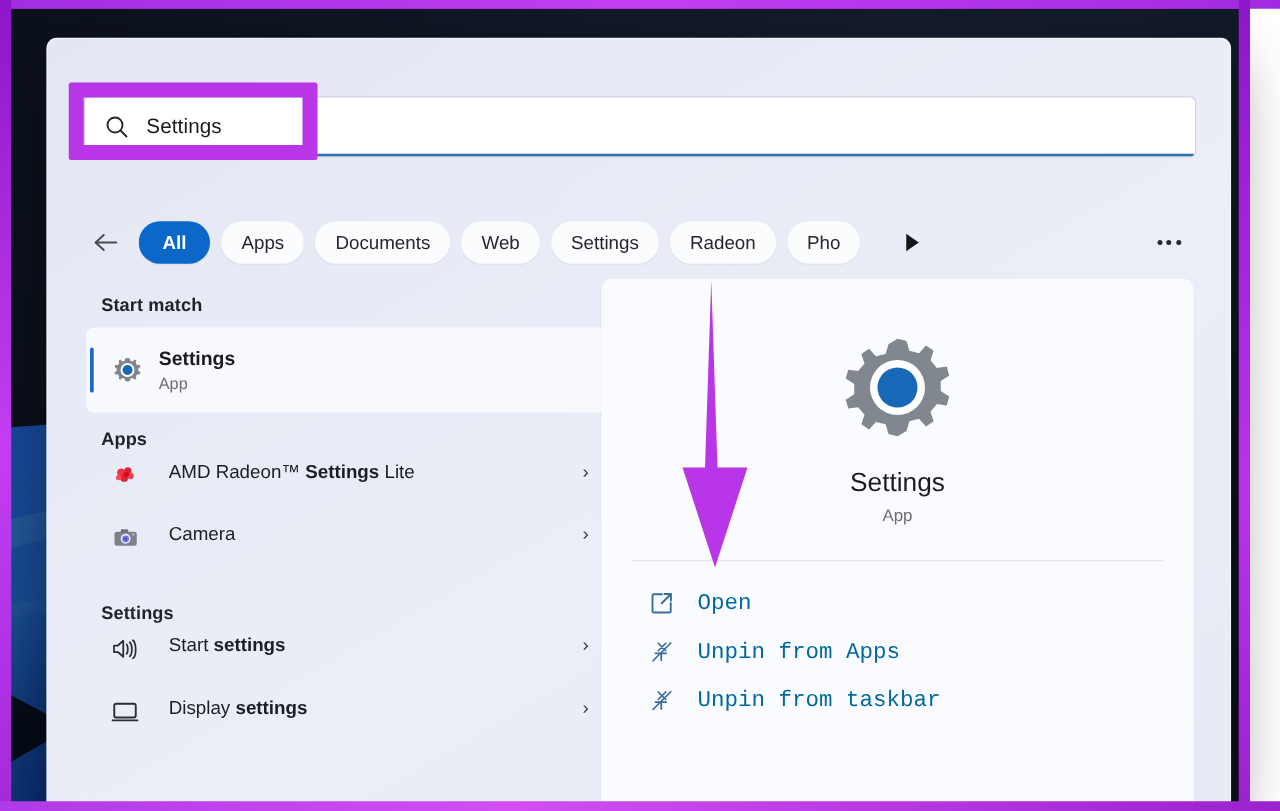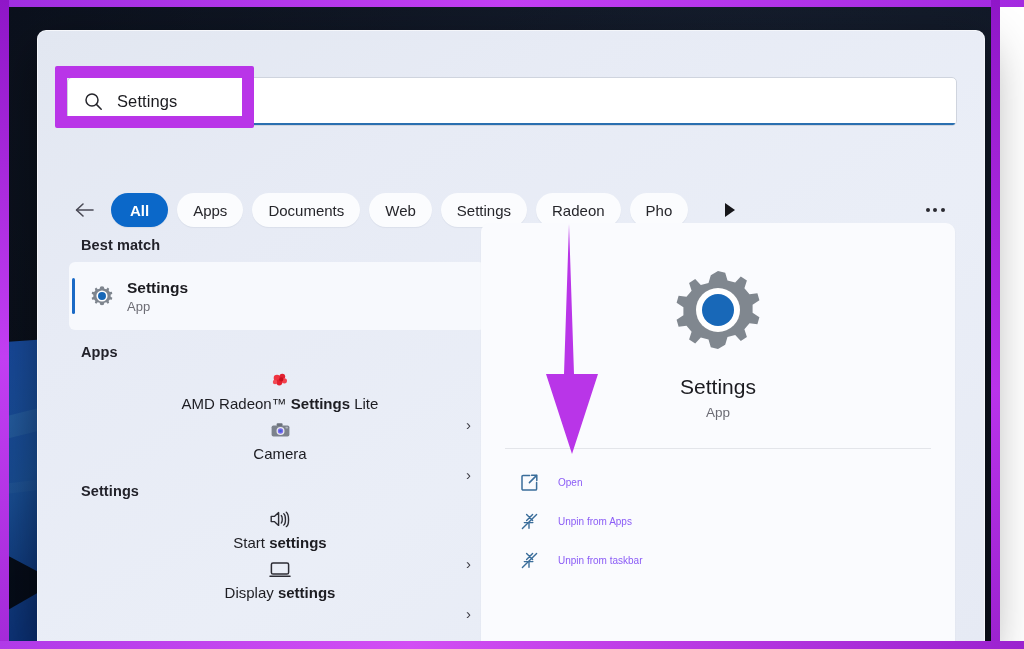--- a/index.html
+++ b/index.html
@@ -97,21 +97,21 @@
   .annot-box{
     position:absolute; left:55px; top:66px; width:199px; height:62px;
     border:12px solid #b935e8;
     border-radius:2px;
     z-index:40;
     pointer-events:none;
   }
 
   
   .chips-row{
-    position:absolute; left:29px; top:156px; width:890px; height:46px;
+    position:absolute; left:29px; top:140px; width:890px; height:46px;
     display:flex; align-items:center;
   }
   .back-btn{
     width:34px; height:34px; border-radius:17px;
     display:flex; align-items:center; justify-content:center;
     margin-right:10px; flex:0 0 auto;
   }
   .chips-clip{
     position:relative; width:600px; height:40px; overflow:hidden; flex:0 0 auto;
     display:flex; align-items:center; gap:9px;
@@ -157,21 +157,21 @@
   }
   .best-card .sel-bar{
     position:absolute; left:3px; top:16px; width:3px; height:36px;
     background:#1a6ac6; border-radius:2px;
   }
   .best-text .t1{ font-size:15.5px; font-weight:700; color:#1b1b20; line-height:1.25; }
   .best-text .t2{ font-size:13px; color:#6c6c74; margin-top:2px; }
 
   .res-row{
     height:50px; margin:0 2px; border-radius:6px;
-    display:flex; align-items:center; gap:4px; padding:0 14px 0 20px;flex-direction:column;
+    display:flex; gap:24px; padding:0 14px 0 20px;
   }
   .res-row .label{
     font-size:15px; color:#1d1d22; white-space:nowrap;
   }
   .res-row .label b{ font-weight:700; }
   .res-row .chev{ margin-left:auto; color:#3d3d45; font-size:15px; }
   .res-ico{ width:22px; height:22px; flex:0 0 auto; display:flex; align-items:center; justify-content:center;}
 
   
   .preview{
@@ -186,21 +186,21 @@
   .pv-sub{ font-size:13.5px; color:#6b6b74; margin-top:6px; }
   .pv-divider{
     height:1px; background:#e3e5ea; margin:28px 24px 0 24px;
   }
   .pv-actions{ padding:14px 0 0 38px; }
   .pv-action{
     height:39px; display:flex; align-items:center; gap:18px;
     border-radius:5px; padding-right:16px;
   }
   .pv-action .ico{ width:21px; height:21px; flex:0 0 auto; display:flex; align-items:center; justify-content:center; }
-  .pv-action .txt{ font-size:10px; color:#8b5cf6; }
+  .pv-action .txt{ font-size:18px; color:#0369a1;font-family:Liberation Mono, monospace; }
 
   
   .annot-arrow{
     position:absolute; left:512px; top:224px; width:90px; height:230px;
     z-index:45; pointer-events:none;
   }
 </style>
 </head>
 <body>
 
@@ -270,21 +270,21 @@
 
       <div class="overflow-dots">
         <span></span>
           <span></span>
           <span></span>
       </div>
     </div>
 
     <div class="results">
 
-      <div class="group-title">Best match</div>
+      <div class="group-title">Start match</div>
 
       <div class="best-card">
         <span class="sel-bar"></span>
         <span class="res-ico">
           <svg width="26" height="26" viewBox="0 0 26 26">
             <path d="M13 1.6l2.1.5.7 2.3 2.3.5 1.6-1.8 1.8 1.2-.7 2.3 1.5 1.8 2.3-.3.6 2.1-2 1.3v2.4l2 1.3-.6 2.1-2.3-.3-1.5 1.8.7 2.3-1.8 1.2-1.6-1.8-2.3.5-.7 2.3-2.1.5-2.1-.5-.7-2.3-2.3-.5-1.6 1.8-1.8-1.2.7-2.3-1.5-1.8-2.3.3-.6-2.1 2-1.3v-2.4l-2-1.3.6-2.1 2.3.3 1.5-1.8-.7-2.3 1.8-1.2 1.6 1.8 2.3-.5.7-2.3z" fill="#7e858e"></path>
             <circle cx="13" cy="13" r="6.6" fill="#ffffff"></circle>
             <circle cx="13" cy="13" r="4.7" fill="#1868b8"></circle>
           </svg>
         </span>

